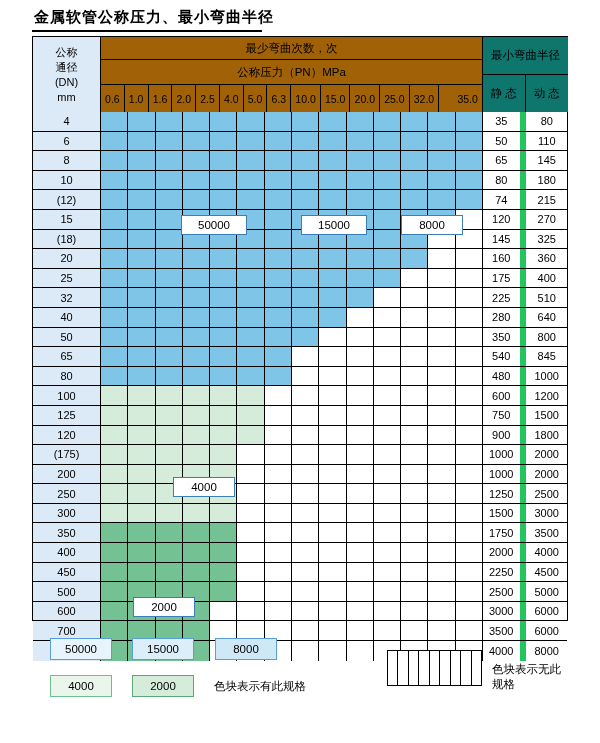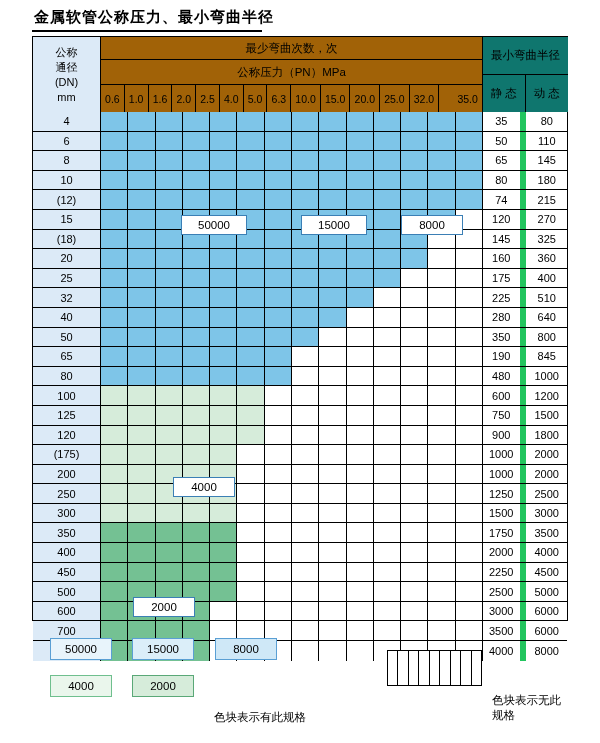--- a/index.html
+++ b/index.html
@@ -135,21 +135,21 @@
     position:absolute;width:62px;height:22px;border:1px solid #3b7fb5;
     background:#ffffff;display:flex;align-items:center;justify-content:center;
     font-size:11.5px;box-sizing:border-box;
   }
   .lg-box.blue{background:#e8f4fb;border-color:#5a9fd4;}
   .lg-box.blue2{background:#dbeef9;border-color:#5a9fd4;}
   .lg-box.blue3{background:#cfe8f7;border-color:#5a9fd4;}
   .lg-box.green1{background:#eaf6ec;border-color:#6fbf8e;}
   .lg-box.green2{background:#d6ecda;border-color:#5aa877;}
   .lg-note{
-    position:absolute;font-size:11.5px;color:#000;margin-top:31px;
+    position:absolute;font-size:11.5px;color:#000;
   }
   .lg-grid{
     position:absolute;left:355px;top:20px;width:95px;height:36px;
     border:1px solid #000;display:flex;box-sizing:border-box;background:#fff;
   }
   .lg-grid > div{flex:1 0 auto;border-right:1px solid #000;box-sizing:border-box;}
   .lg-grid > div:last-child{border-right:none;}
 </style>
 </head>
 <body>
@@ -486,21 +486,21 @@
             <div class="cell c-blue"></div>
             <div class="cell c-white"></div>
             <div class="cell c-white"></div>
             <div class="cell c-white"></div>
             <div class="cell c-white"></div>
             <div class="cell c-white"></div>
             <div class="cell c-white"></div>
             <div class="cell c-white"></div>
           </div>
           <div class="c-r">
-            <div>190</div>
+            <div>540</div>
             <div>845</div>
           </div>
         </div>
         <div class="row">
           <div class="c-dn">80</div>
           <div class="cells">
             <div class="cell c-blue"></div>
             <div class="cell c-blue"></div>
             <div class="cell c-blue"></div>
             <div class="cell c-blue"></div>

